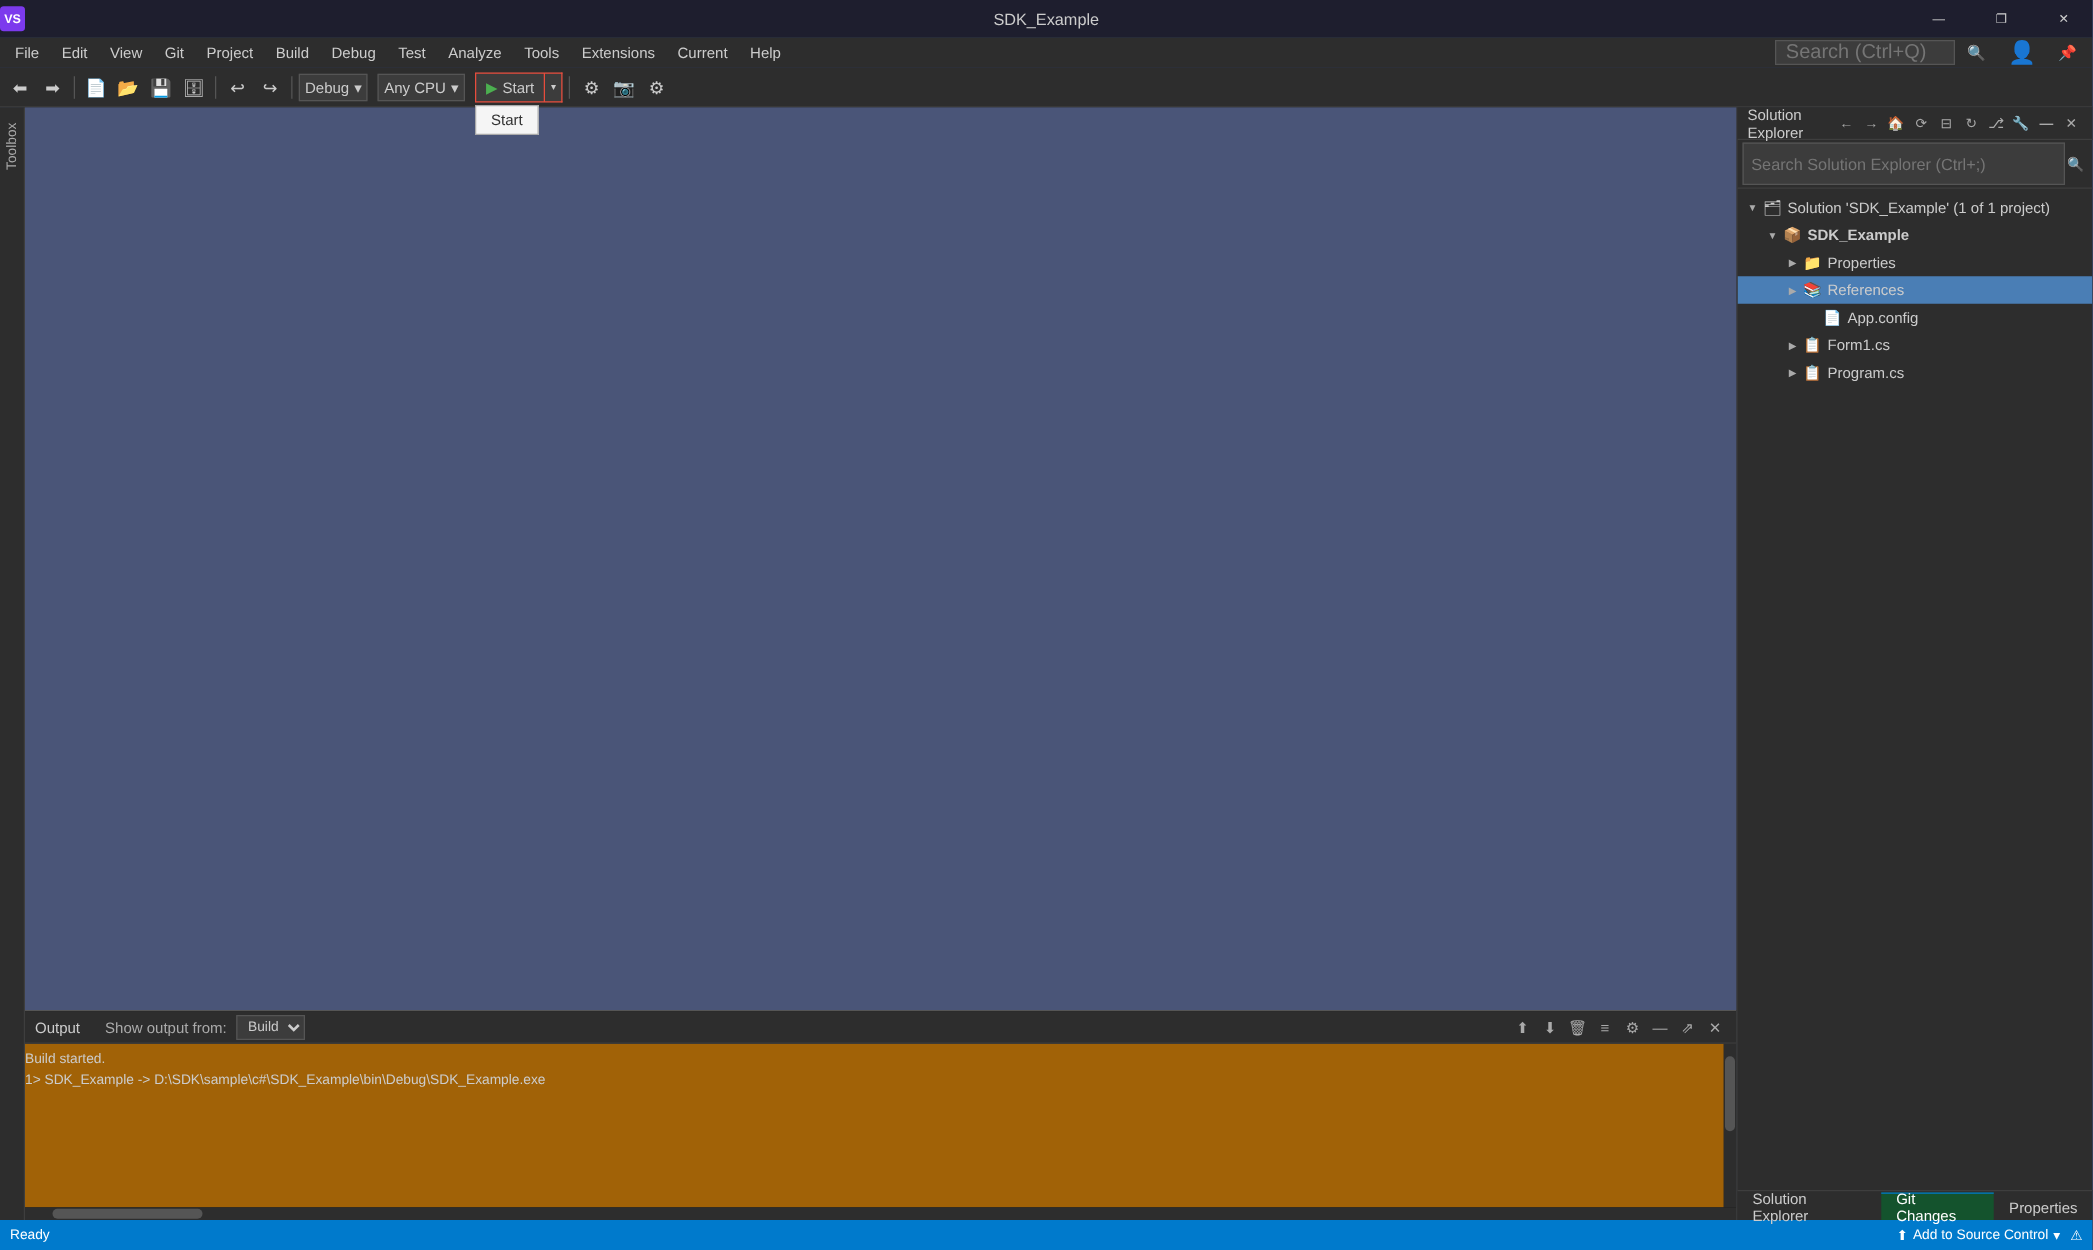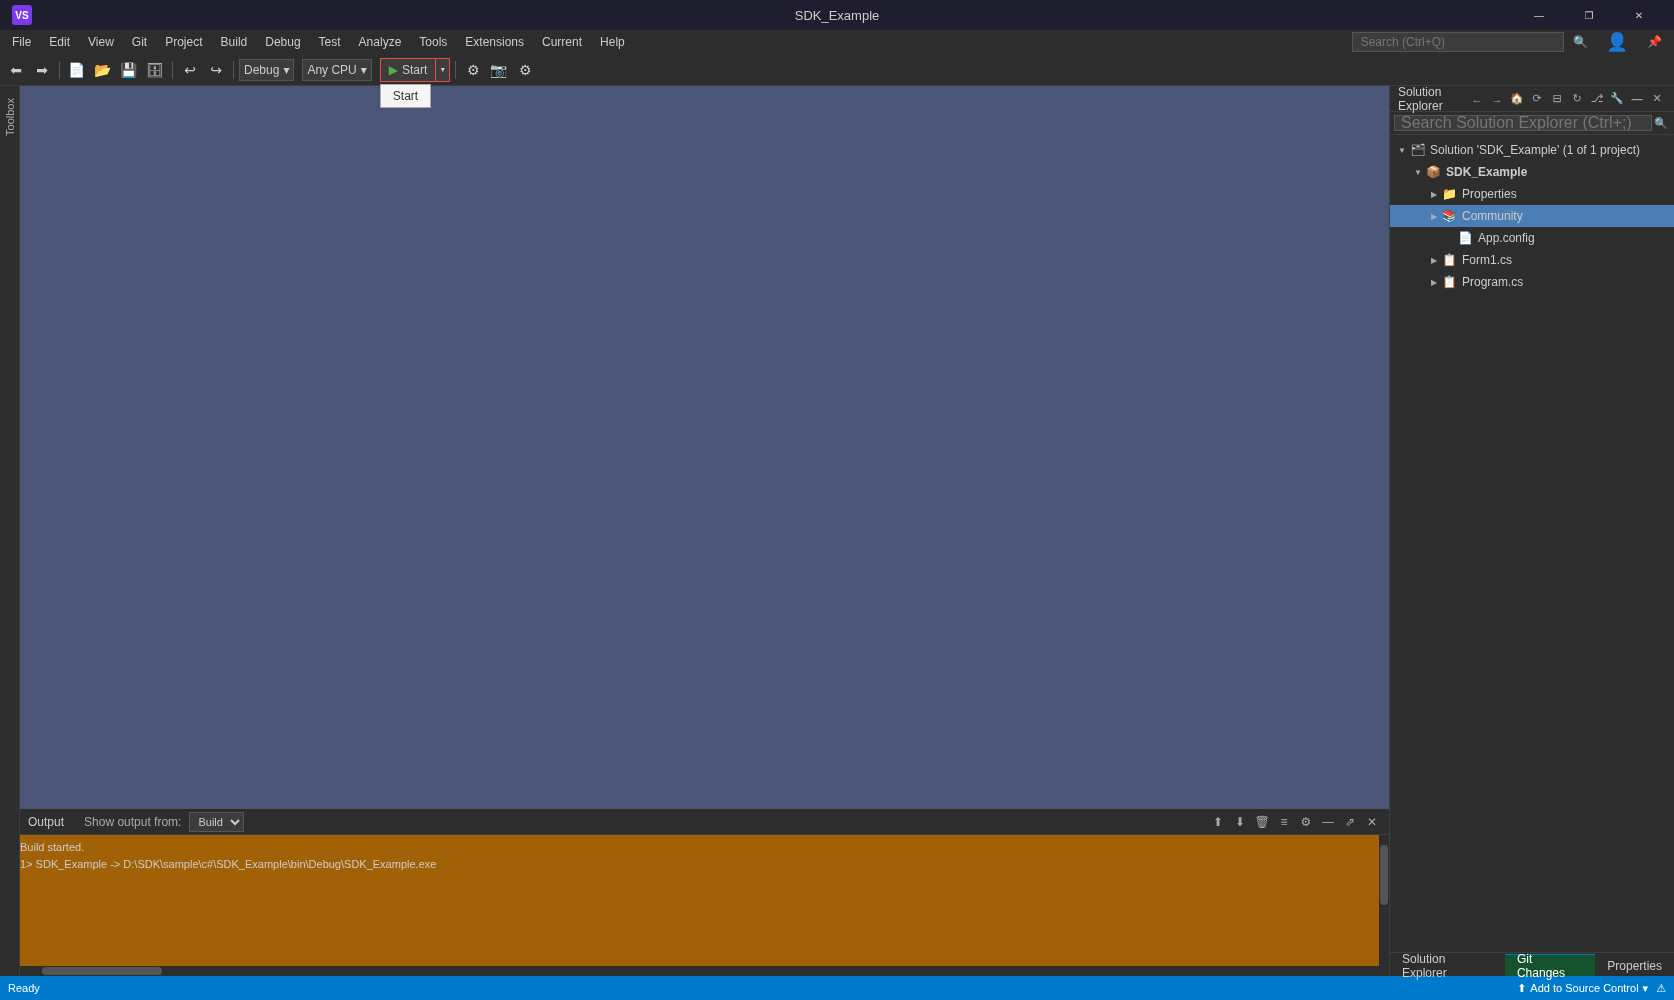--- a/index.html
+++ b/index.html
@@ -13,21 +13,21 @@
       color: #d4d4d4;
     }
 
     
     #title-bar {
       height: 30px;
       background: #1e1e2e;
       display: flex;
       align-items: center;
       justify-content: space-between;
-      padding: 0 12px;
+      padding: 0 0;
       color: #cccccc;
       font-size: 12px;
     }
     #title-bar-left {
       display: flex;
       align-items: center;
       gap: 8px;
     }
     #title-bar-center {
       position: absolute;
@@ -395,23 +395,23 @@
       cursor: pointer;
       padding: 0 4px;
     }
 
     
     #title-search {
       height: 20px;
       background: #3c3c3c;
       border: 1px solid #555;
       color: #cccccc;
-      font-size: 12px;
+      font-size: 16px;
       padding: 0 8px;
-      width: 212px;
+      width: 144px;
     }
 
     
     #output-scrollbar {
       width: 10px;
       background: #2d2d2d;
       position: relative;
     }
     #output-scrollbar-thumb {
       width: 8px;
@@ -584,21 +584,21 @@
         <div class="se-btn">⟳</div>
         <div class="se-btn">⊟</div>
         <div class="se-btn">↻</div>
         <div class="se-btn">⎇</div>
         <div class="se-btn">🔧</div>
         <div class="se-btn" style="font-weight:bold;">—</div>
         <div class="se-btn">✕</div>
       </div>
     </div>
     <div style="padding: 2px 4px; border-bottom:1px solid #3e3e3e; display:flex; align-items:center;">
-      <input id="se-search" type="text" style="flex: 1 1 0%; height: 16px; background: rgb(60, 60, 60); border: 1px solid rgb(85, 85, 85); color: rgb(204, 204, 204); font-size: 16px; padding: 0px 6px;" placeholder="Search Solution Explorer (Ctrl+;)">
+      <input id="se-search" type="text" style="flex: 1 1 0%; height: 34px; background: rgb(60, 60, 60); border: 1px solid rgb(85, 85, 85); color: rgb(204, 204, 204); font-size: 13px; padding: 0px 6px;" placeholder="Search Solution Explorer (Ctrl+;)">
       <div class="se-btn">🔍</div>
     </div>
     <div id="se-tree">
 
       <div class="tree-item" style="padding-left:4px;">
         <span class="tree-expand">▼</span>
         <span class="tree-icon">🗂</span>
         <span>Solution 'SDK_Example' (1 of 1 project)</span>
       </div>
 
@@ -610,21 +610,21 @@
 
       <div class="tree-item tree-indent2">
         <span class="tree-expand">▶</span>
         <span class="tree-icon">📁</span>
         <span>Properties</span>
       </div>
 
       <div class="tree-item tree-indent2 selected">
         <span class="tree-expand">▶</span>
         <span class="tree-icon">📚</span>
-        <span>Community</span>
+        <span>References</span>
       </div>
 
       <div class="tree-item tree-indent3">
         <span class="tree-expand" style="visibility:hidden;">▶</span>
         <span class="tree-icon" style="color:#aaa;">📄</span>
         <span>App.config</span>
       </div>
 
       <div class="tree-item tree-indent2">
         <span class="tree-expand">▶</span>

